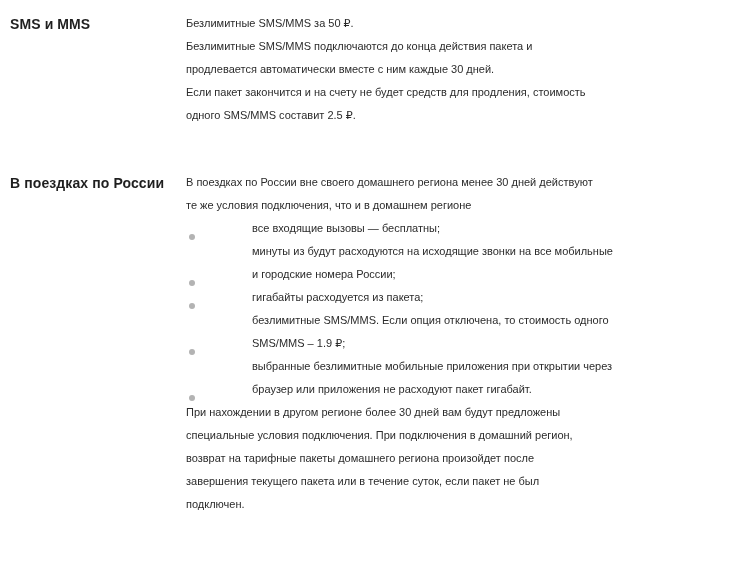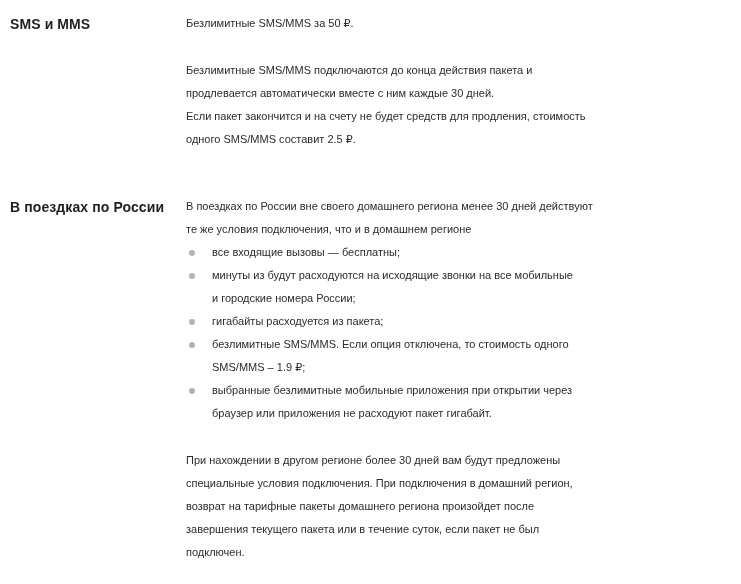--- a/index.html
+++ b/index.html
@@ -21,23 +21,23 @@
   .row:last-child { margin-bottom: 0; }
   .label {
     font-weight: bold;
     font-size: 14px;
     line-height: 23px;
     color: var(--label, #1f1f1f);
     padding-top: 1px;
     letter-spacing: 0.1px;
   }
   .content { font-size: 11px; line-height: 23px; }
-  .block.gap-above { margin-top: 24px; }
+  .block.gap-above { }
   .line { white-space: nowrap; }
-  .bullet-item { display: flex; align-items: flex-start; }
+  .bullet-item { display: flex; align-items: flex-end; gap: 40px; }
   .bullet {
     flex: 0 0 auto;
     width: 6px; height: 6px;
     border-radius: 50%;
     background: var(--bullet, #b3b3b3);
     margin: 9px 17px 0 3px;
   }
   .bullet-text { min-width: 0; }
 </style>
 </head>

